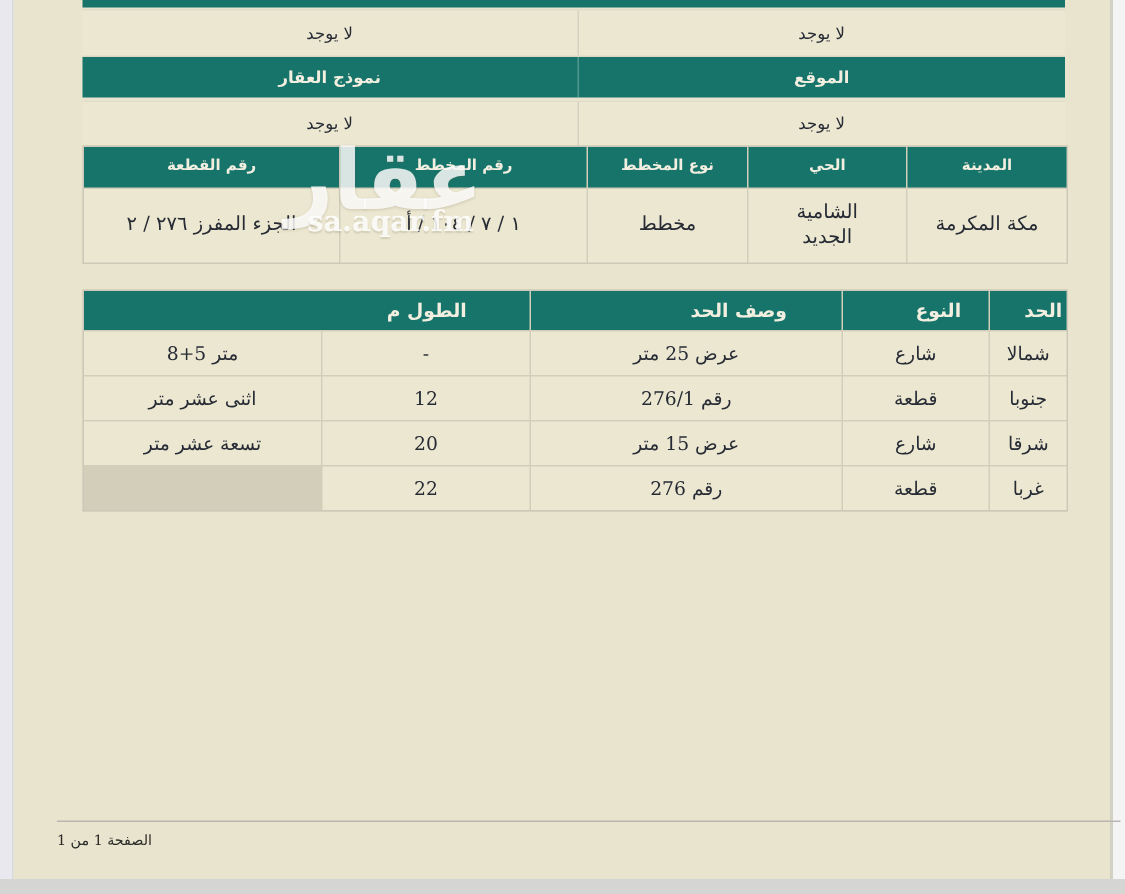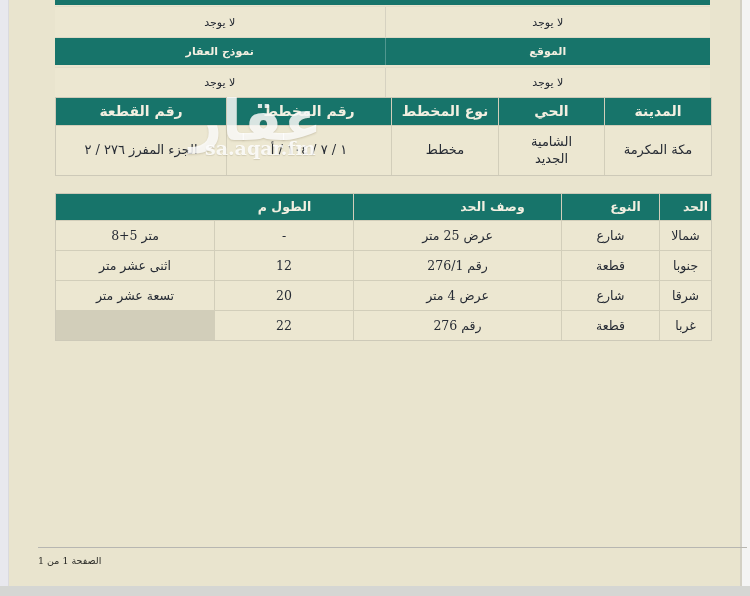--- a/index.html
+++ b/index.html
@@ -22,21 +22,21 @@
   .pair-row .pcell{display:flex;align-items:center;justify-content:center;font-size:11px;}
   .pair-row .pcell.first{width:325px;}
   .pair-row .pcell.second{width:330px;border-right:1px solid #d6d2c1;}
   .pair-row.cream{background:#ece7d1;border-top:1px solid #e2ddc9;border-bottom:1px solid #ddd8c5;}
   .pair-row.green{background:#17746a;color:#f2efe1;font-weight:bold;}
   .pair-row.green .pcell.second{border-right:1px solid rgba(255,255,255,0.25);}
 
   
   .gridtbl{position:absolute;left:55px;display:grid;gap:1px;background:#d2ceba;border:1px solid #cdc9b8;direction:rtl;}
   .gcell{display:flex;align-items:center;justify-content:center;background:#ece7d1;font-size:13px;text-align:center;line-height:1.25;}
-  .ghead{background:#17746a;color:#f2efe1;font-weight:bold;font-size:14px;}
+  .ghead{background:#17746a;color:#f2efe1;font-weight:bold;font-size:10px;}
   .grid1{top:97px;grid-template-columns:106px 105px 106px 164px 170px;grid-template-rows:27px 49px;}
   .grid2{top:193px;grid-template-columns:51px 97px 207px 138px 158px;grid-template-rows:26px 29px 29px 29px 29px;}
   .grid2 .gcell{font-size:12.5px;}
   .span2{grid-column:span 2;padding-left:160px;}
   .pad-desc{padding-left:70px;}
   .pad-type{padding-left:30px;}
   .pad-side{padding-left:20px;}
 
   
   .wm{position:absolute;z-index:5;pointer-events:none;text-align:left;}
@@ -106,21 +106,21 @@
     <div class="gcell">متر 5+8</div>
 
     <div class="gcell">جنوبا</div>
     <div class="gcell">قطعة</div>
     <div class="gcell">رقم 276/1</div>
     <div class="gcell">12</div>
     <div class="gcell">اثنى عشر متر</div>
 
     <div class="gcell">شرقا</div>
     <div class="gcell">شارع</div>
-    <div class="gcell">عرض 4 متر</div>
+    <div class="gcell">عرض 15 متر</div>
     <div class="gcell">20</div>
     <div class="gcell">تسعة عشر متر</div>
 
     <div class="gcell">غربا</div>
     <div class="gcell">قطعة</div>
     <div class="gcell">رقم 276</div>
     <div class="gcell">22</div>
   </div>
 
   <div class="wm wm-brand">عقار</div>

